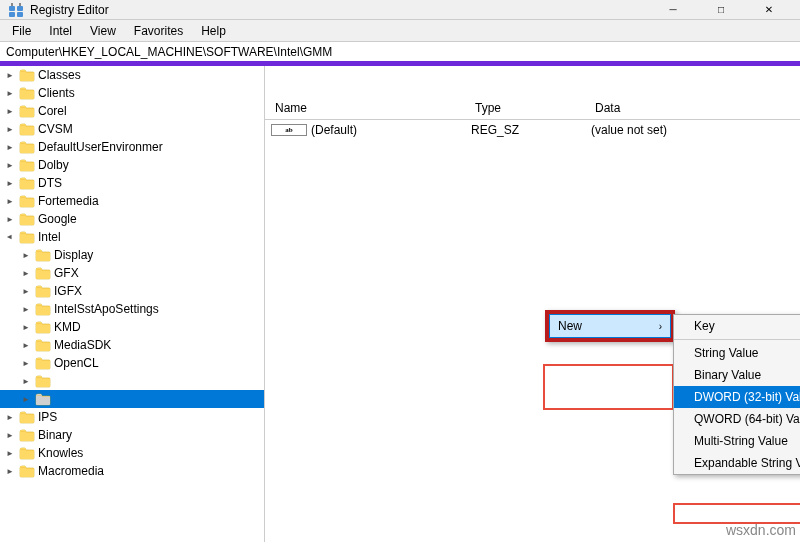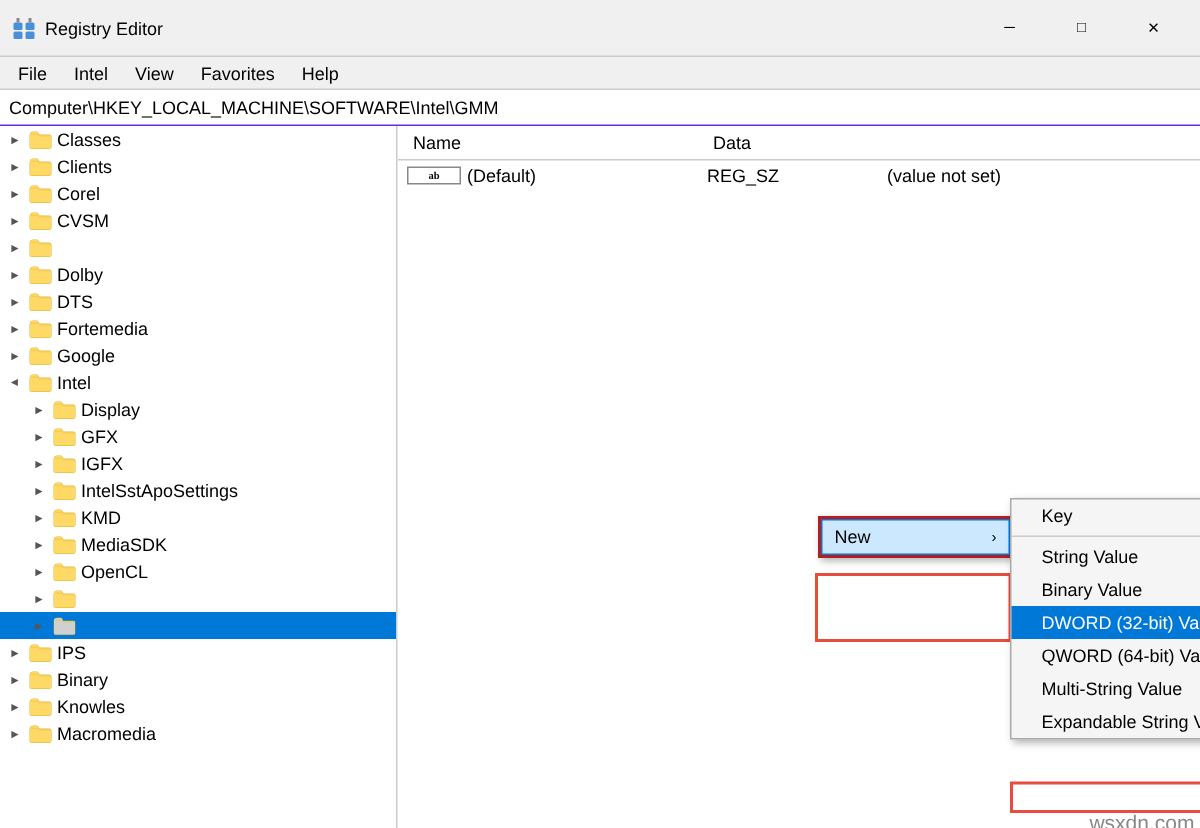--- a/index.html
+++ b/index.html
@@ -13,21 +13,21 @@
       user-select: none;
     }
 
     
     #title-bar {
       display: flex;
       align-items: center;
       background: #f0f0f0;
       border-bottom: 1px solid #ccc;
       padding: 4px 8px;
-      height: 38px;
+      height: 20px;
     }
     #title-bar .app-icon {
       width: 16px;
       height: 16px;
       margin-right: 6px;
       flex-shrink: 0;
     }
     #title-bar .title-text {
       flex: 1;
       font-size: 12px;
@@ -63,21 +63,21 @@
       padding: 2px 8px;
       cursor: pointer;
       font-size: 12px;
     }
 
     
     #address-bar {
       display: flex;
       align-items: center;
       background: #fff;
-      border-bottom: 1px solid #6d28d9;
+      border-bottom: 5px solid #6d28d9;
       padding: 2px 6px;
       height: 24px;
     }
     #address-bar .address-text {
       font-size: 12px;
       flex: 1;
     }
 
     
     #main {
@@ -148,20 +148,21 @@
       background: #fff;
       overflow: auto;
       position: relative;
     }
 
     #content-header {
       display: flex;
       border-bottom: 1px solid #ccc;
       padding: 2px 6px;
       background: #fff;
+      margin-top: 31px;
     }
     .col-header {
       font-size: 12px;
       padding: 2px 4px;
       font-weight: normal;
       cursor: pointer;
     }
     .col-name { width: 200px; }
     .col-type { width: 120px; }
     .col-data { flex: 1; }
@@ -210,25 +211,25 @@
       width: 131px;
       height: 46px;
       border: 2px solid #e74c3c;
       z-index: 15;
       pointer-events: none;
     }
 
     
     #context-menu {
       position: absolute;
-      top: 260px;
+      top: 244px;
       left: 280px;
       width: 130px;
       background: #f5f5f5;
-      border: 2px solid #b91c1c;
+      border: 4px solid #b91c1c;
       box-shadow: 2px 2px 5px rgba(0,0,0,0.3);
       z-index: 20;
       font-size: 12px;
     }
 
     .ctx-item {
       padding: 4px 20px 4px 20px;
       cursor: pointer;
       white-space: nowrap;
       position: relative;
@@ -368,20 +369,21 @@
   </svg></span>
         <span class="tree-label">CVSM</span>
       </div>
       <div class="tree-item" style="padding-left: 4px;">
         <div class="tree-arrow">►</div>
         <span class="folder-icon"><svg class="folder-svg" viewBox="0 0 16 14" xmlns="http://www.w3.org/2000/svg">
     <path d="M1 4 Q1 2 3 2 L6 2 L7 4 L14 4 Q15 4 15 5 L15 12 Q15 13 14 13 L2 13 Q1 13 1 12 Z" fill="#ffd966" stroke="#c8a000" stroke-width="0.5"></path>
     <path d="M1 4 L1 12 Q1 13 2 13 L14 13 Q15 13 15 12 L15 5 Q15 4 14 4 L7 4 L6 2 L3 2 Q1 2 1 4 Z" fill="#ffd966"></path>
     <path d="M1 4 L15 4 L15 5 L7 5 L6 3 L3 3 Q1.5 3 1 4.5 Z" fill="#f0c040" opacity="0.5"></path>
   </svg></span>
+        <span class="tree-label">DefaultUserEnvironmer</span>
       </div>
       <div class="tree-item" style="padding-left: 4px;">
         <div class="tree-arrow">►</div>
         <span class="folder-icon"><svg class="folder-svg" viewBox="0 0 16 14" xmlns="http://www.w3.org/2000/svg">
     <path d="M1 4 Q1 2 3 2 L6 2 L7 4 L14 4 Q15 4 15 5 L15 12 Q15 13 14 13 L2 13 Q1 13 1 12 Z" fill="#ffd966" stroke="#c8a000" stroke-width="0.5"></path>
     <path d="M1 4 L1 12 Q1 13 2 13 L14 13 Q15 13 15 12 L15 5 Q15 4 14 4 L7 4 L6 2 L3 2 Q1 2 1 4 Z" fill="#ffd966"></path>
     <path d="M1 4 L15 4 L15 5 L7 5 L6 3 L3 3 Q1.5 3 1 4.5 Z" fill="#f0c040" opacity="0.5"></path>
   </svg></span>
         <span class="tree-label">Dolby</span>
       </div>
@@ -534,20 +536,21 @@
     <path d="M1 4 L1 12 Q1 13 2 13 L14 13 Q15 13 15 12 L15 5 Q15 4 14 4 L7 4 L6 2 L3 2 Q1 2 1 4 Z" fill="#ffd966"></path>
     <path d="M1 4 L15 4 L15 5 L7 5 L6 3 L3 3 Q1.5 3 1 4.5 Z" fill="#f0c040" opacity="0.5"></path>
   </svg></span>
         <span class="tree-label">Macromedia</span>
       </div>
     </div>
 
   <div id="content-panel">
     <div id="content-header">
       <div class="col-header col-name">Name</div>
+      <div class="col-header col-type">Type</div>
       <div class="col-header col-data">Data</div>
     </div>
 
     <div class="content-row">
       <div class="cell-name">
         <div class="ab-icon">ab</div>
         <span>(Default)</span>
       </div>
       <div class="cell-type">REG_SZ</div>
       <div class="cell-data">(value not set)</div>

